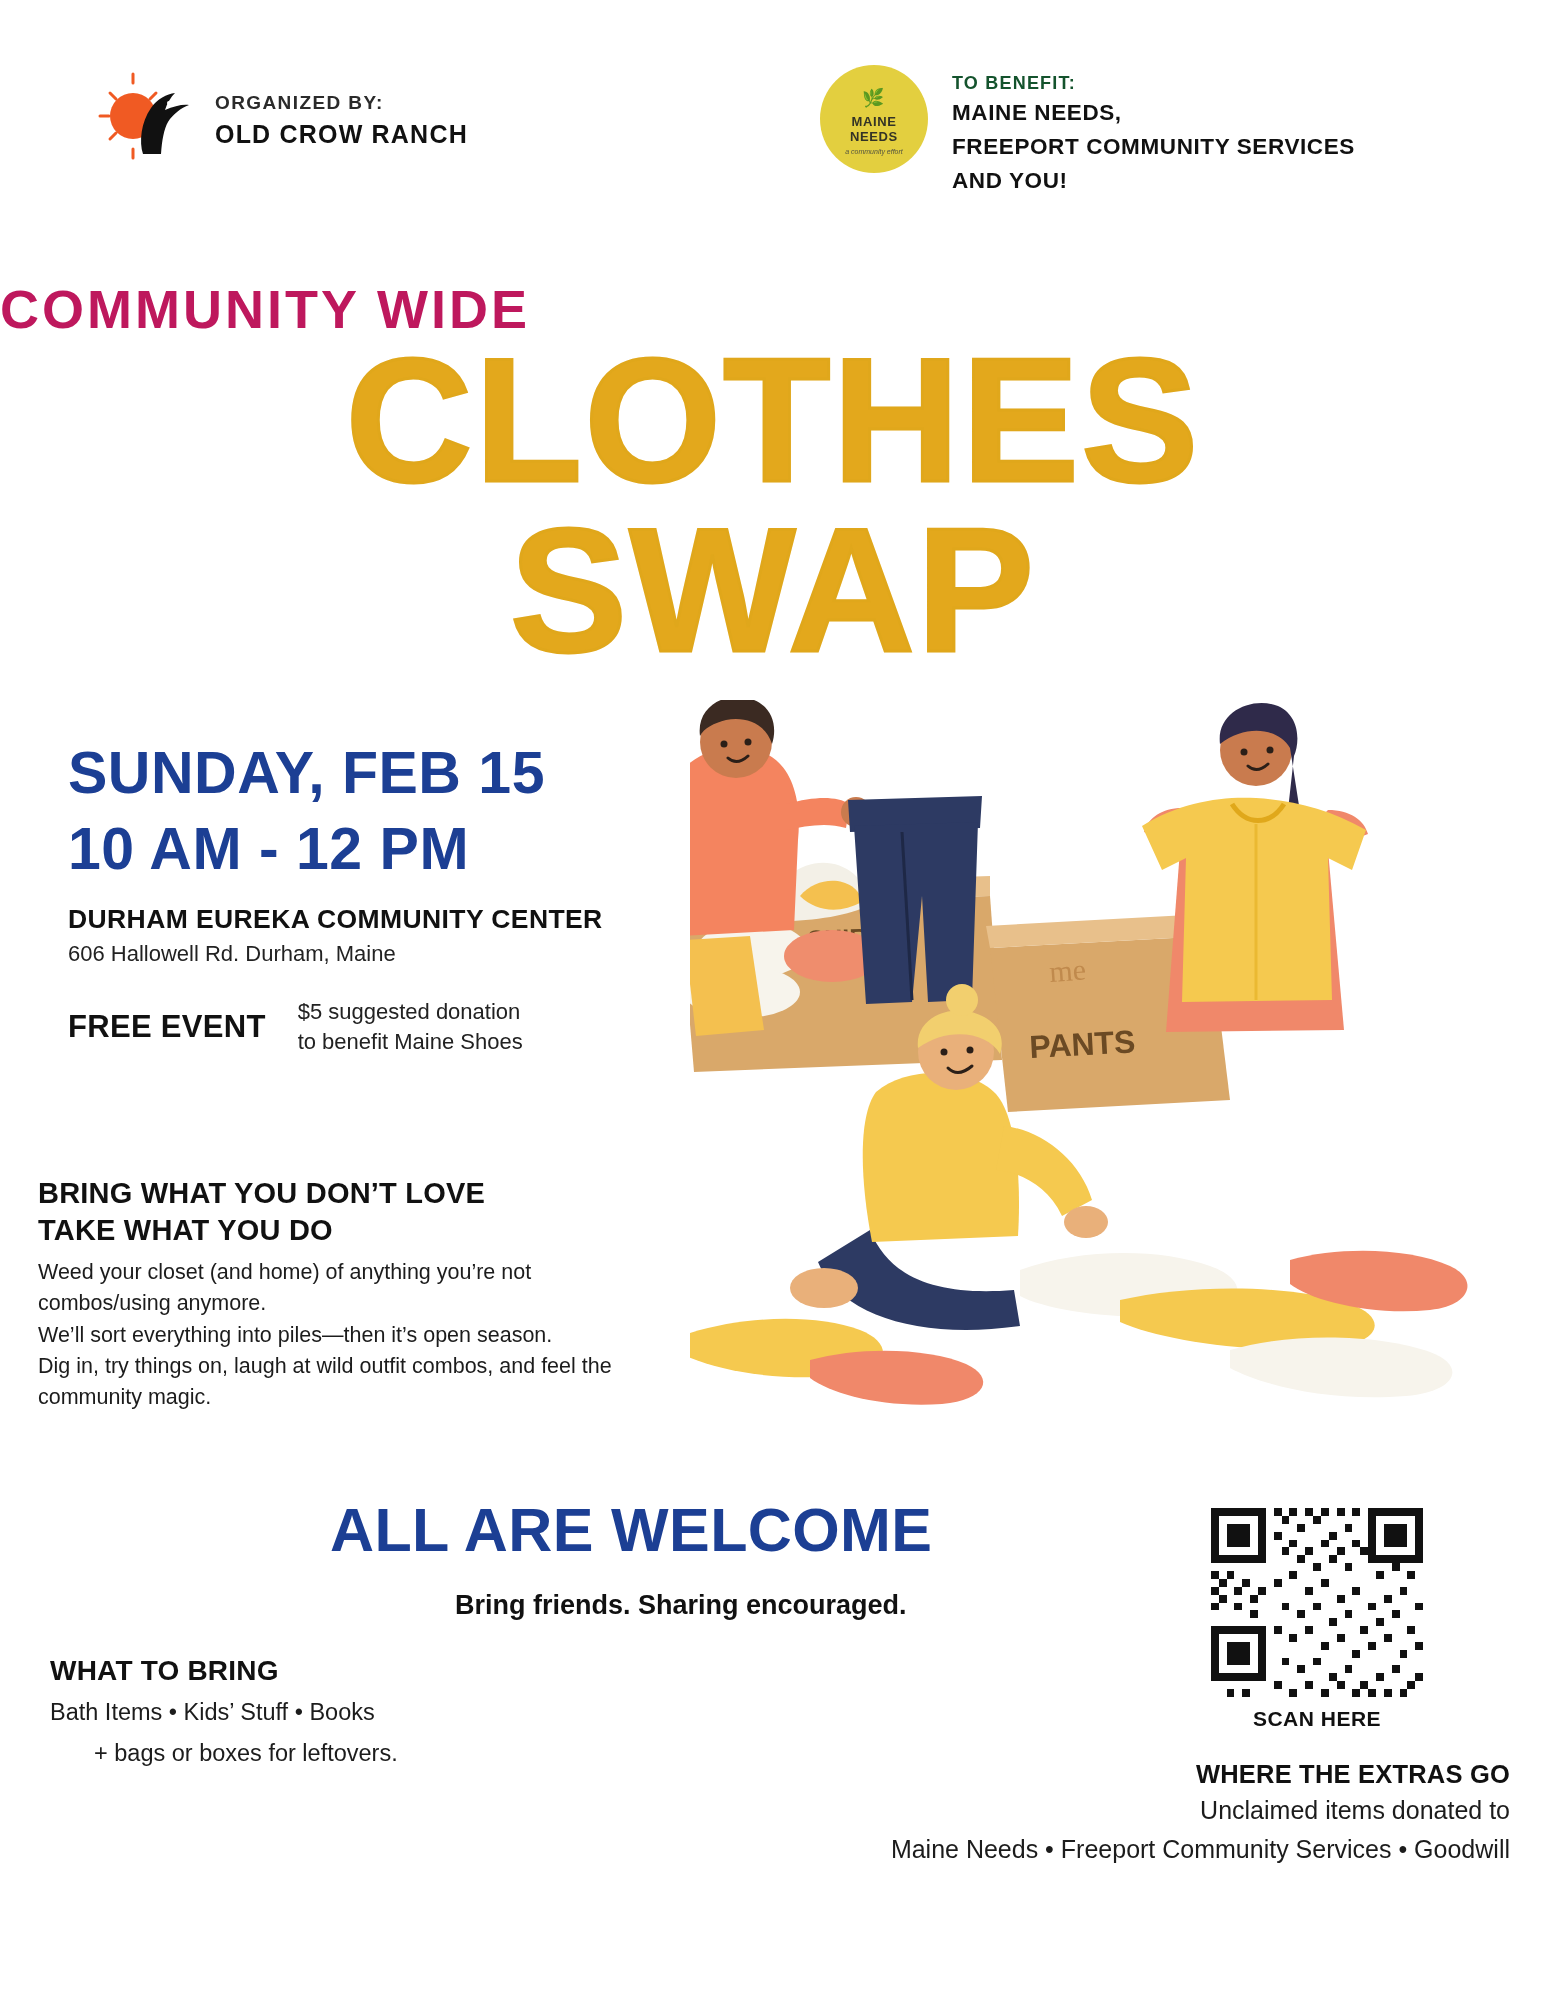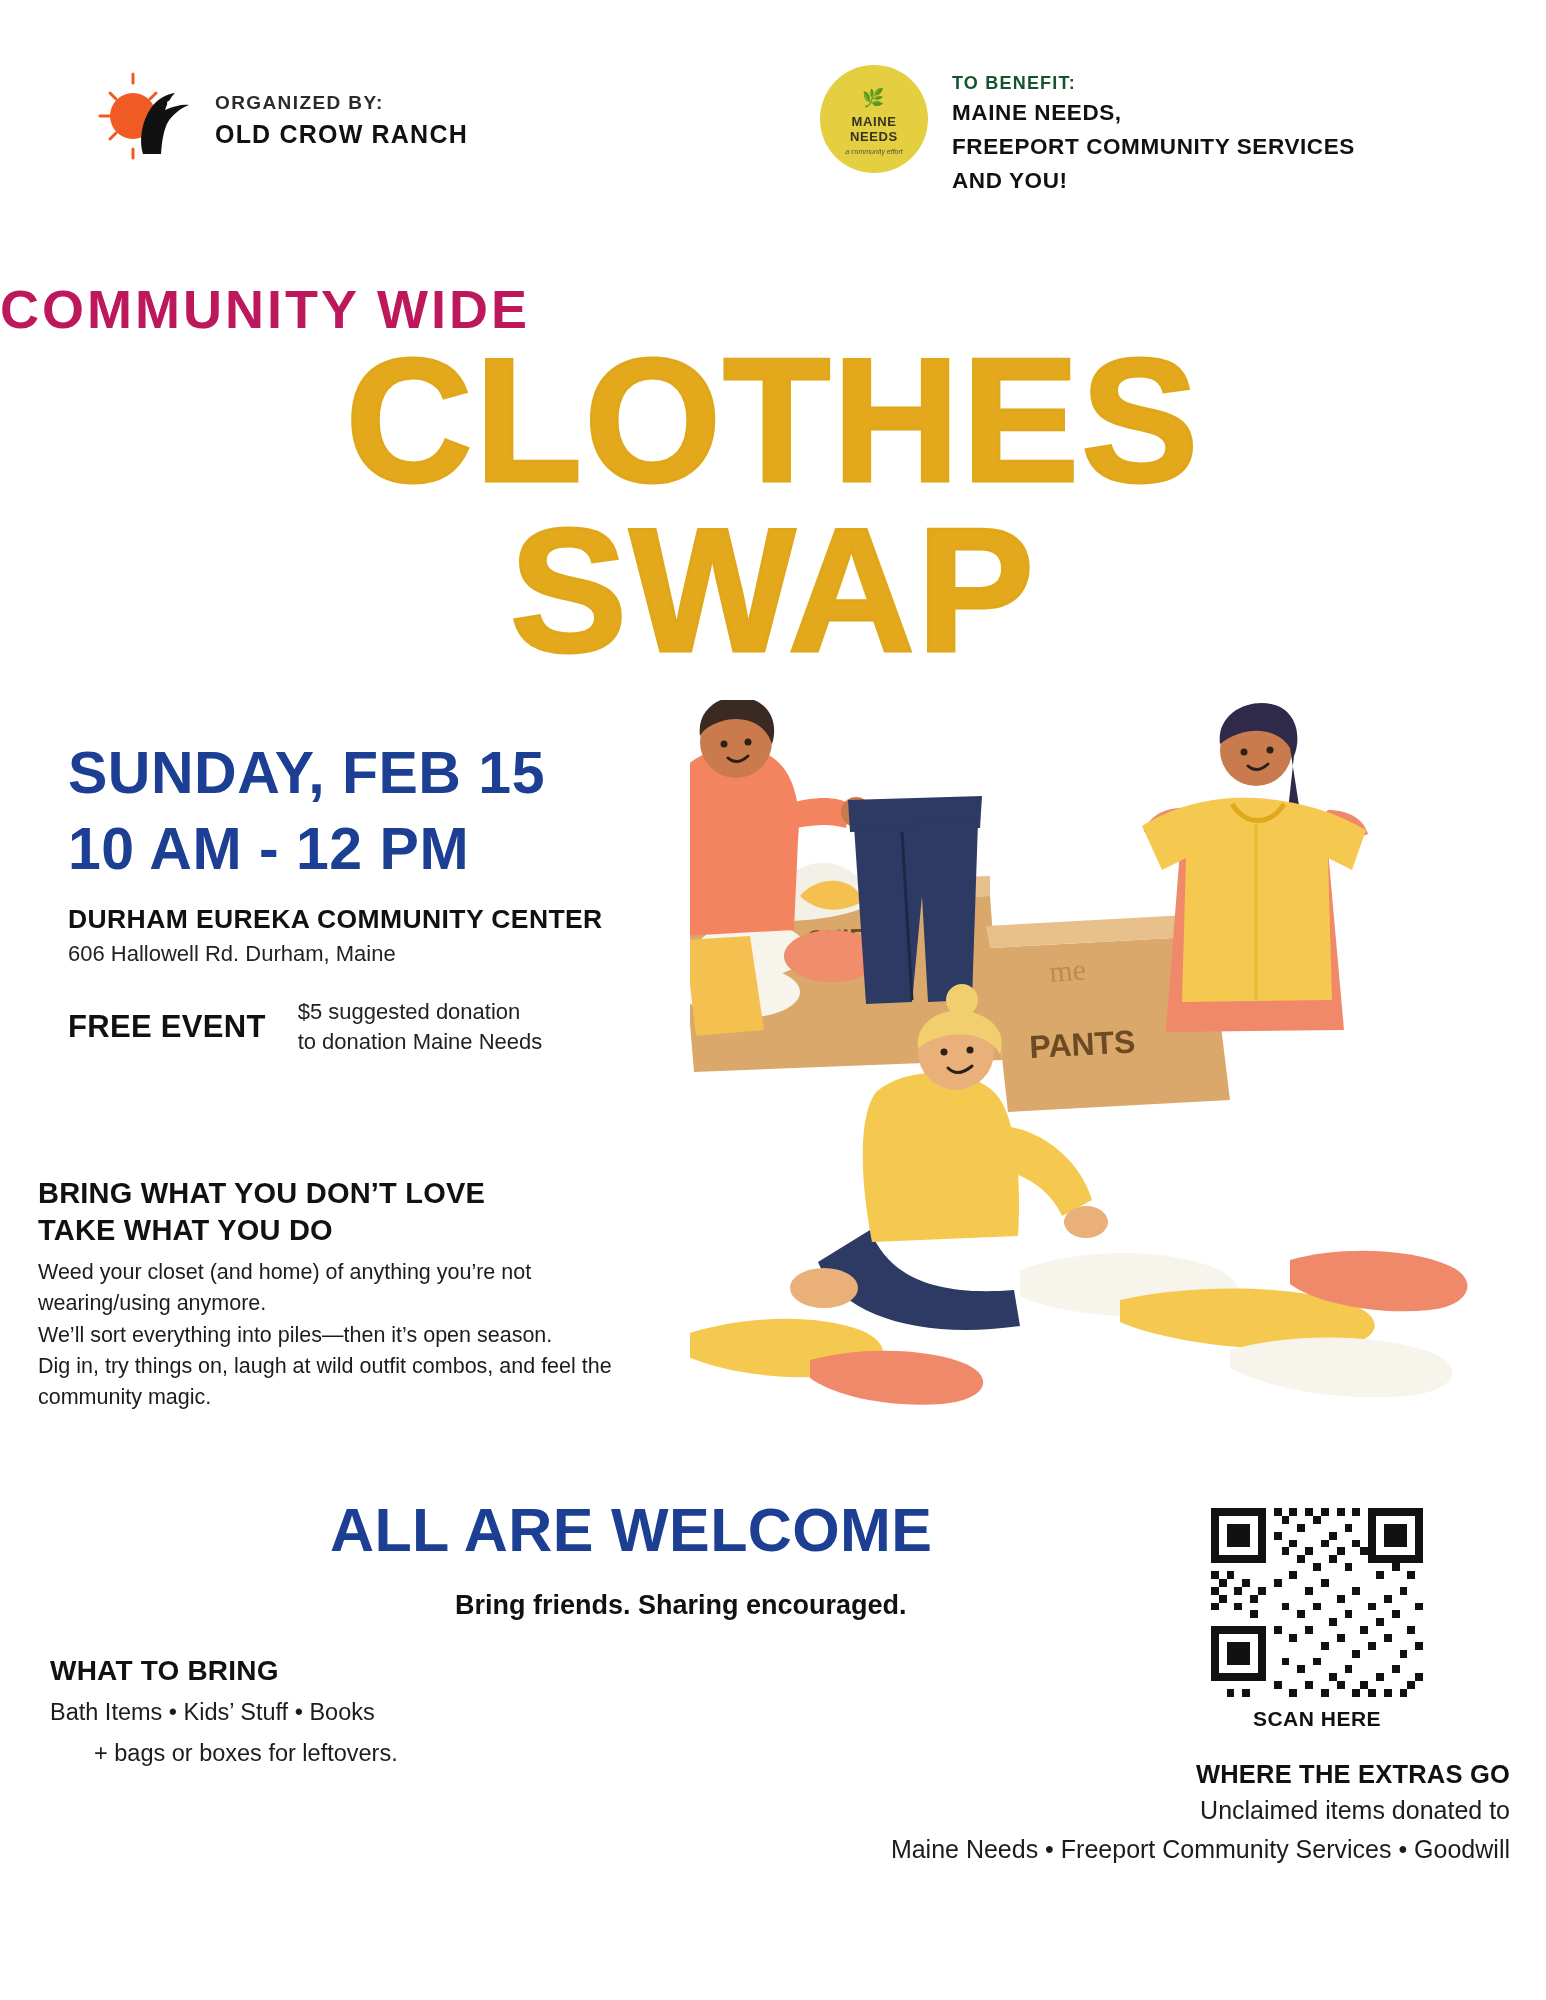--- a/index.html
+++ b/index.html
@@ -366,21 +366,21 @@
 
 <div class="event-info">
   <div class="event-date">SUNDAY, FEB 15</div>
   <div class="event-time">10 AM - 12 PM</div>
   <div class="venue">DURHAM EUREKA COMMUNITY CENTER</div>
   <div class="address">606 Hallowell Rd. Durham, Maine</div>
   <div class="free-row">
     <div class="free-event">FREE EVENT</div>
     <div class="donation">
       <div>$5 suggested donation</div>
-      <div>to donation Maine Needs</div>
+      <div>to benefit Maine Shoes</div>
     </div>
   </div>
 </div>
 
 <div class="illustration">
   <svg width="790" height="770" viewBox="0 0 790 770">
 
     <g>
 
       <path d="M-10 205 L300 196 L312 360 L4 372 Z" fill="#d9a86a"></path>
@@ -469,21 +469,21 @@
   </svg>
 </div>
 
 <div class="bring-block">
   <div class="bring-head">
     <div>BRING WHAT YOU DON’T LOVE</div>
     <div>TAKE WHAT YOU DO</div>
   </div>
   <div class="bring-body">
     <div>Weed your closet (and home) of anything you’re not</div>
-    <div>wearing/using anymore.</div>
+    <div>combos/using anymore.</div>
     <div>We’ll sort everything into piles—then it’s open season.</div>
     <div>Dig in, try things on, laugh at wild outfit combos, and feel the</div>
     <div>community magic.</div>
   </div>
 </div>
 
 <div class="welcome">ALL ARE WELCOME</div>
 <div class="welcome-sub">Bring friends. Sharing encouraged.</div>
 
 <div class="what-block">

